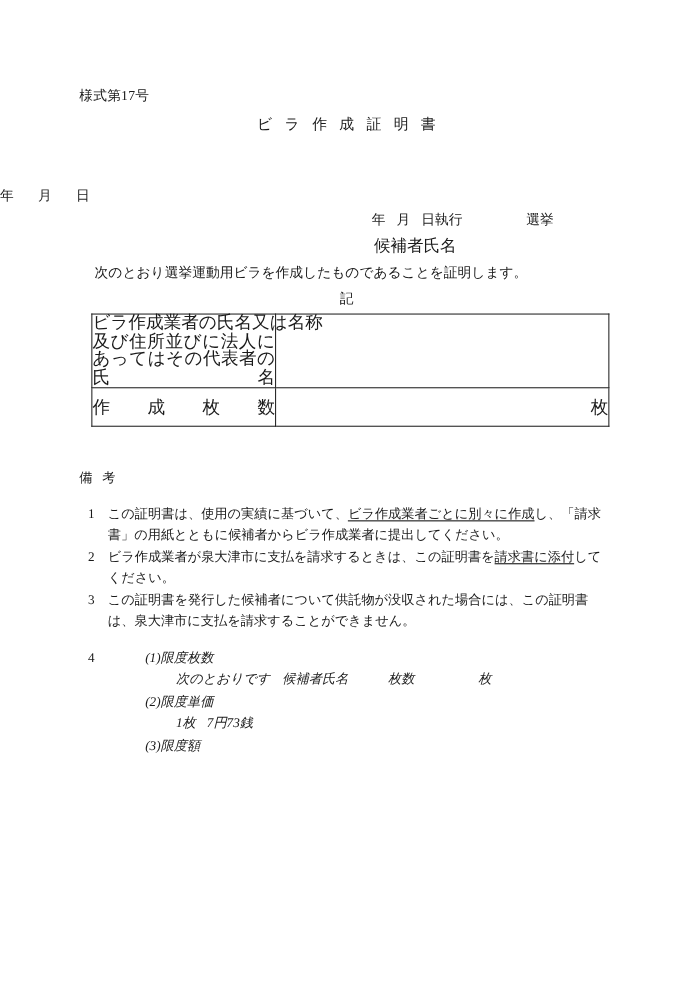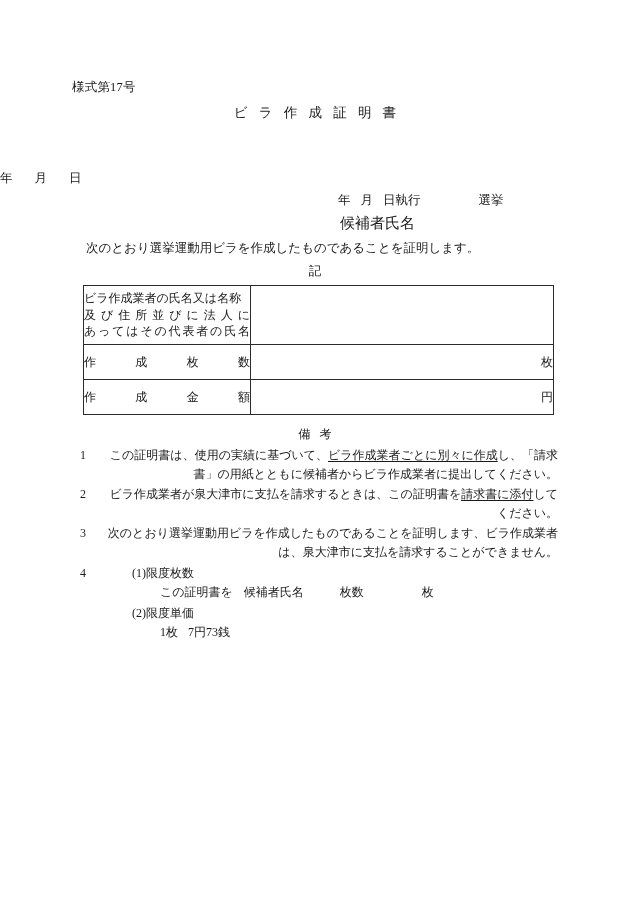--- a/index.html
+++ b/index.html
@@ -98,21 +98,21 @@
   .doc-table {
     position: absolute;
     left: 83px;
     top: 285px;
     width: 470px;
     border-collapse: collapse;
     table-layout: fixed;
   }
   .doc-table td {
     border: 1px solid #2b2b2b;
-    font-size: 12px;
+    font-size: 16px;
     padding: 0;
     vertical-align: middle;
   }
   .col-label { width: 166px; }
   .col-value { width: 302px; }
 
   .cell-label-multi {
     padding: 6px 8px 7px 8px;
     line-height: 16.5px;
   }
@@ -149,48 +149,47 @@
   .notes {
     position: absolute;
     left: 72px;
     top: 425px;
     width: 486px;
     font-size: 12px;
     line-height: 19.5px;
   }
   .notes-heading {
     white-space: nowrap;
-    margin-bottom: 1px;
-    text-align: center;
+    margin-bottom: 13px;
   }
   .notes-heading .sp { display: inline-block; width: 9px; }
 
   .note-item {
     position: relative;
     padding-left: 26px;
     margin-bottom: 0;
   }
   .note-num {
     position: absolute;
     left: 8px;
     top: 0;
   }
   .note-text {
     display: block;
     text-indent: 0;
-    text-align: right;
   }
   .note-text u {
     text-decoration: underline;
     text-underline-offset: 1.5px;
   }
 
   .sub-list {
-    margin-top: 1px;
+    margin-top: 14px;
     padding-left: 34px;
+    font-style: italic;
   }
   .sub-item { margin-top: 1px; }
   .sub-head { white-space: nowrap; }
   .sub-body {
     padding-left: 28px;
     white-space: nowrap;
   }
   .sub-body .gap-a { display: inline-block; width: 11px; }
   .sub-body .gap-b { display: inline-block; width: 36px; }
   .sub-body .gap-c { display: inline-block; width: 58px; }
@@ -235,67 +234,59 @@
       </tr>
       <tr>
         <td class="col-label cell-label-spread">
           <span>作</span>
           <span>成</span>
           <span>枚</span>
           <span>数</span>
         </td>
         <td class="col-value cell-unit">枚</td>
       </tr>
-      <tr>
-        <td class="col-label cell-label-spread">
-          <span>作</span>
-          <span>成</span>
-          <span>金</span>
-          <span>額</span>
-        </td>
-        <td class="col-value cell-unit">円</td>
-      </tr>
     </tbody>
   </table>
 
   <div class="notes">
     <div class="notes-heading">
       <span>備</span><span class="sp"></span><span>考</span>
     </div>
 
     <div class="note-item">
       <span class="note-num">1</span>
       <span class="note-text"><span>この証明書は、使用の実績に基づいて、</span><u>ビラ作成業者ごとに別々に作成</u><span>し、「請求書」の用紙とともに候補者からビラ作成業者に提出してください。</span></span>
     </div>
 
     <div class="note-item">
       <span class="note-num">2</span>
       <span class="note-text"><span>ビラ作成業者が泉大津市に支払を請求するときは、この証明書を</span><u>請求書に添付</u><span>してください。</span></span>
     </div>
 
     <div class="note-item">
       <span class="note-num">3</span>
-      <span class="note-text">次のとおり選挙運動用ビラを作成したものであることを証明します、ビラ作成業者は、泉大津市に支払を請求することができません。</span>
+      <span class="note-text">この証明書を発行した候補者について供託物が没収された場合には、この証明書は、泉大津市に支払を請求することができません。</span>
     </div>
 
     <div class="note-item">
       <span class="note-num">4</span>
 
       <div class="sub-list">
 
         <div class="sub-item">
           <div class="sub-head">(1)限度枚数</div>
-          <div class="sub-body"><span>この証明書を</span><span class="gap-a"></span><span>候補者氏名</span><span class="gap-b"></span><span>枚数</span><span class="gap-c"></span><span>枚</span></div>
+          <div class="sub-body"><span>次のとおりです</span><span class="gap-a"></span><span>候補者氏名</span><span class="gap-b"></span><span>枚数</span><span class="gap-c"></span><span>枚</span></div>
         </div>
 
         <div class="sub-item">
           <div class="sub-head">(2)限度単価</div>
           <div class="sub-body"><span>1枚</span><span class="gap-d"></span><span>7円73銭</span></div>
         </div>
 
         <div class="sub-item">
+          <div class="sub-head">(3)限度額</div>
         </div>
 
       </div>
     </div>
   </div>
 
 </div>
 
 </body></html>

